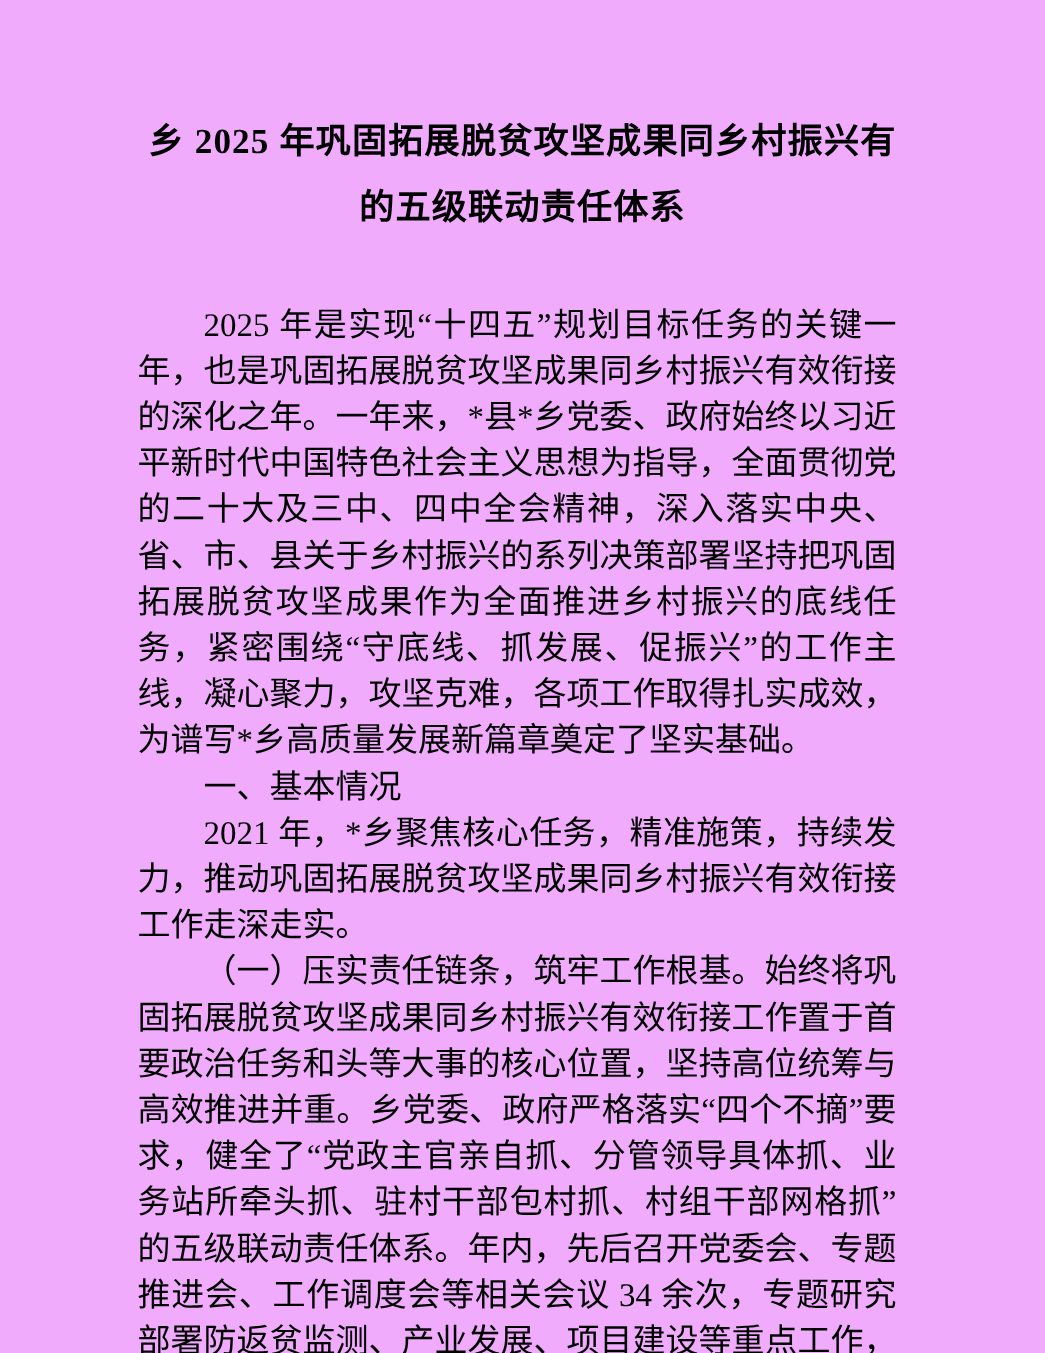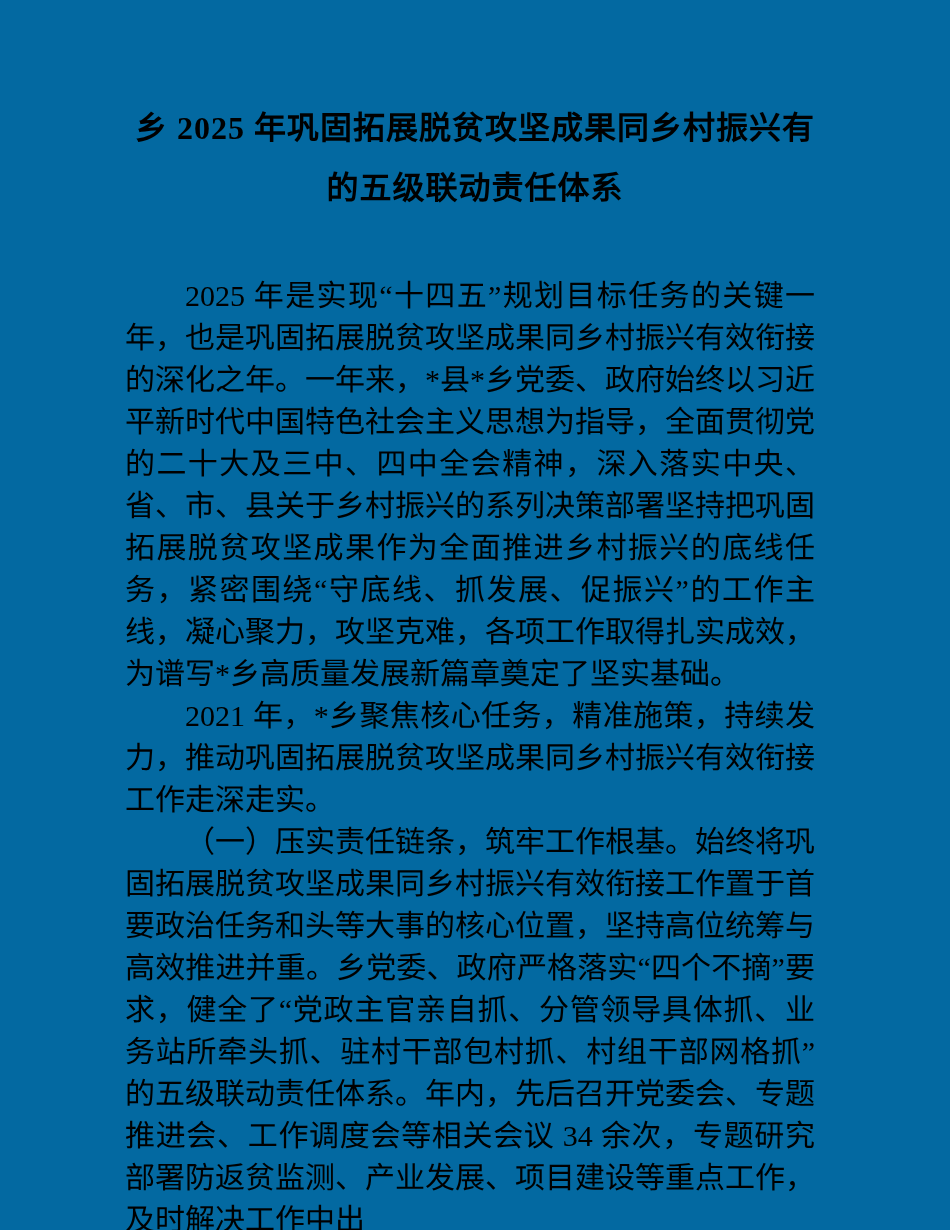--- a/index.html
+++ b/index.html
@@ -4,21 +4,21 @@
 <style>
   html, body {
     margin: 0;
     padding: 0;
     background: #ffffff;
   }
   .page {
     position: relative;
     width: 950px;
     height: 1230px;
-    background: #0369a1;
+    background: #f0abfc;
     color: #000000;
     overflow: hidden;
     font-family: "Liberation Serif", "DejaVu Serif", serif;
   }
   .doc-title {
     margin: 98px 125px 0 125px;
     width: 700px;
     font-size: 32px;
     line-height: 60px;
     font-weight: bold;
@@ -42,16 +42,17 @@
 <body>
 
 <div class="page">
   <h1 class="doc-title">
     <span>乡 2025 年巩固拓展脱贫攻坚成果同乡村振兴有</span><br>
     <span>的五级联动责任体系</span>
   </h1>
 
   <div class="doc-body">
       <p class="para body">2025 年是实现“十四五”规划目标任务的关键一年，也是巩固拓展脱贫攻坚成果同乡村振兴有效衔接的深化之年。一年来，*县*乡党委、政府始终以习近平新时代中国特色社会主义思想为指导，全面贯彻党的二十大及三中、四中全会精神，深入落实中央、省、市、县关于乡村振兴的系列决策部署坚持把巩固拓展脱贫攻坚成果作为全面推进乡村振兴的底线任务，紧密围绕“守底线、抓发展、促振兴”的工作主线，凝心聚力，攻坚克难，各项工作取得扎实成效，为谱写*乡高质量发展新篇章奠定了坚实基础。</p>
+      <p class="para heading">一、基本情况</p>
       <p class="para body">2021 年，*乡聚焦核心任务，精准施策，持续发力，推动巩固拓展脱贫攻坚成果同乡村振兴有效衔接工作走深走实。</p>
       <p class="para body">（一）压实责任链条，筑牢工作根基。始终将巩固拓展脱贫攻坚成果同乡村振兴有效衔接工作置于首要政治任务和头等大事的核心位置，坚持高位统筹与高效推进并重。乡党委、政府严格落实“四个不摘”要求，健全了“党政主官亲自抓、分管领导具体抓、业务站所牵头抓、驻村干部包村抓、村组干部网格抓”的五级联动责任体系。年内，先后召开党委会、专题推进会、工作调度会等相关会议 34 余次，专题研究部署防返贫监测、产业发展、项目建设等重点工作，及时解决工作中出</p>
     </div>
 </div>
 
 </body></html>

